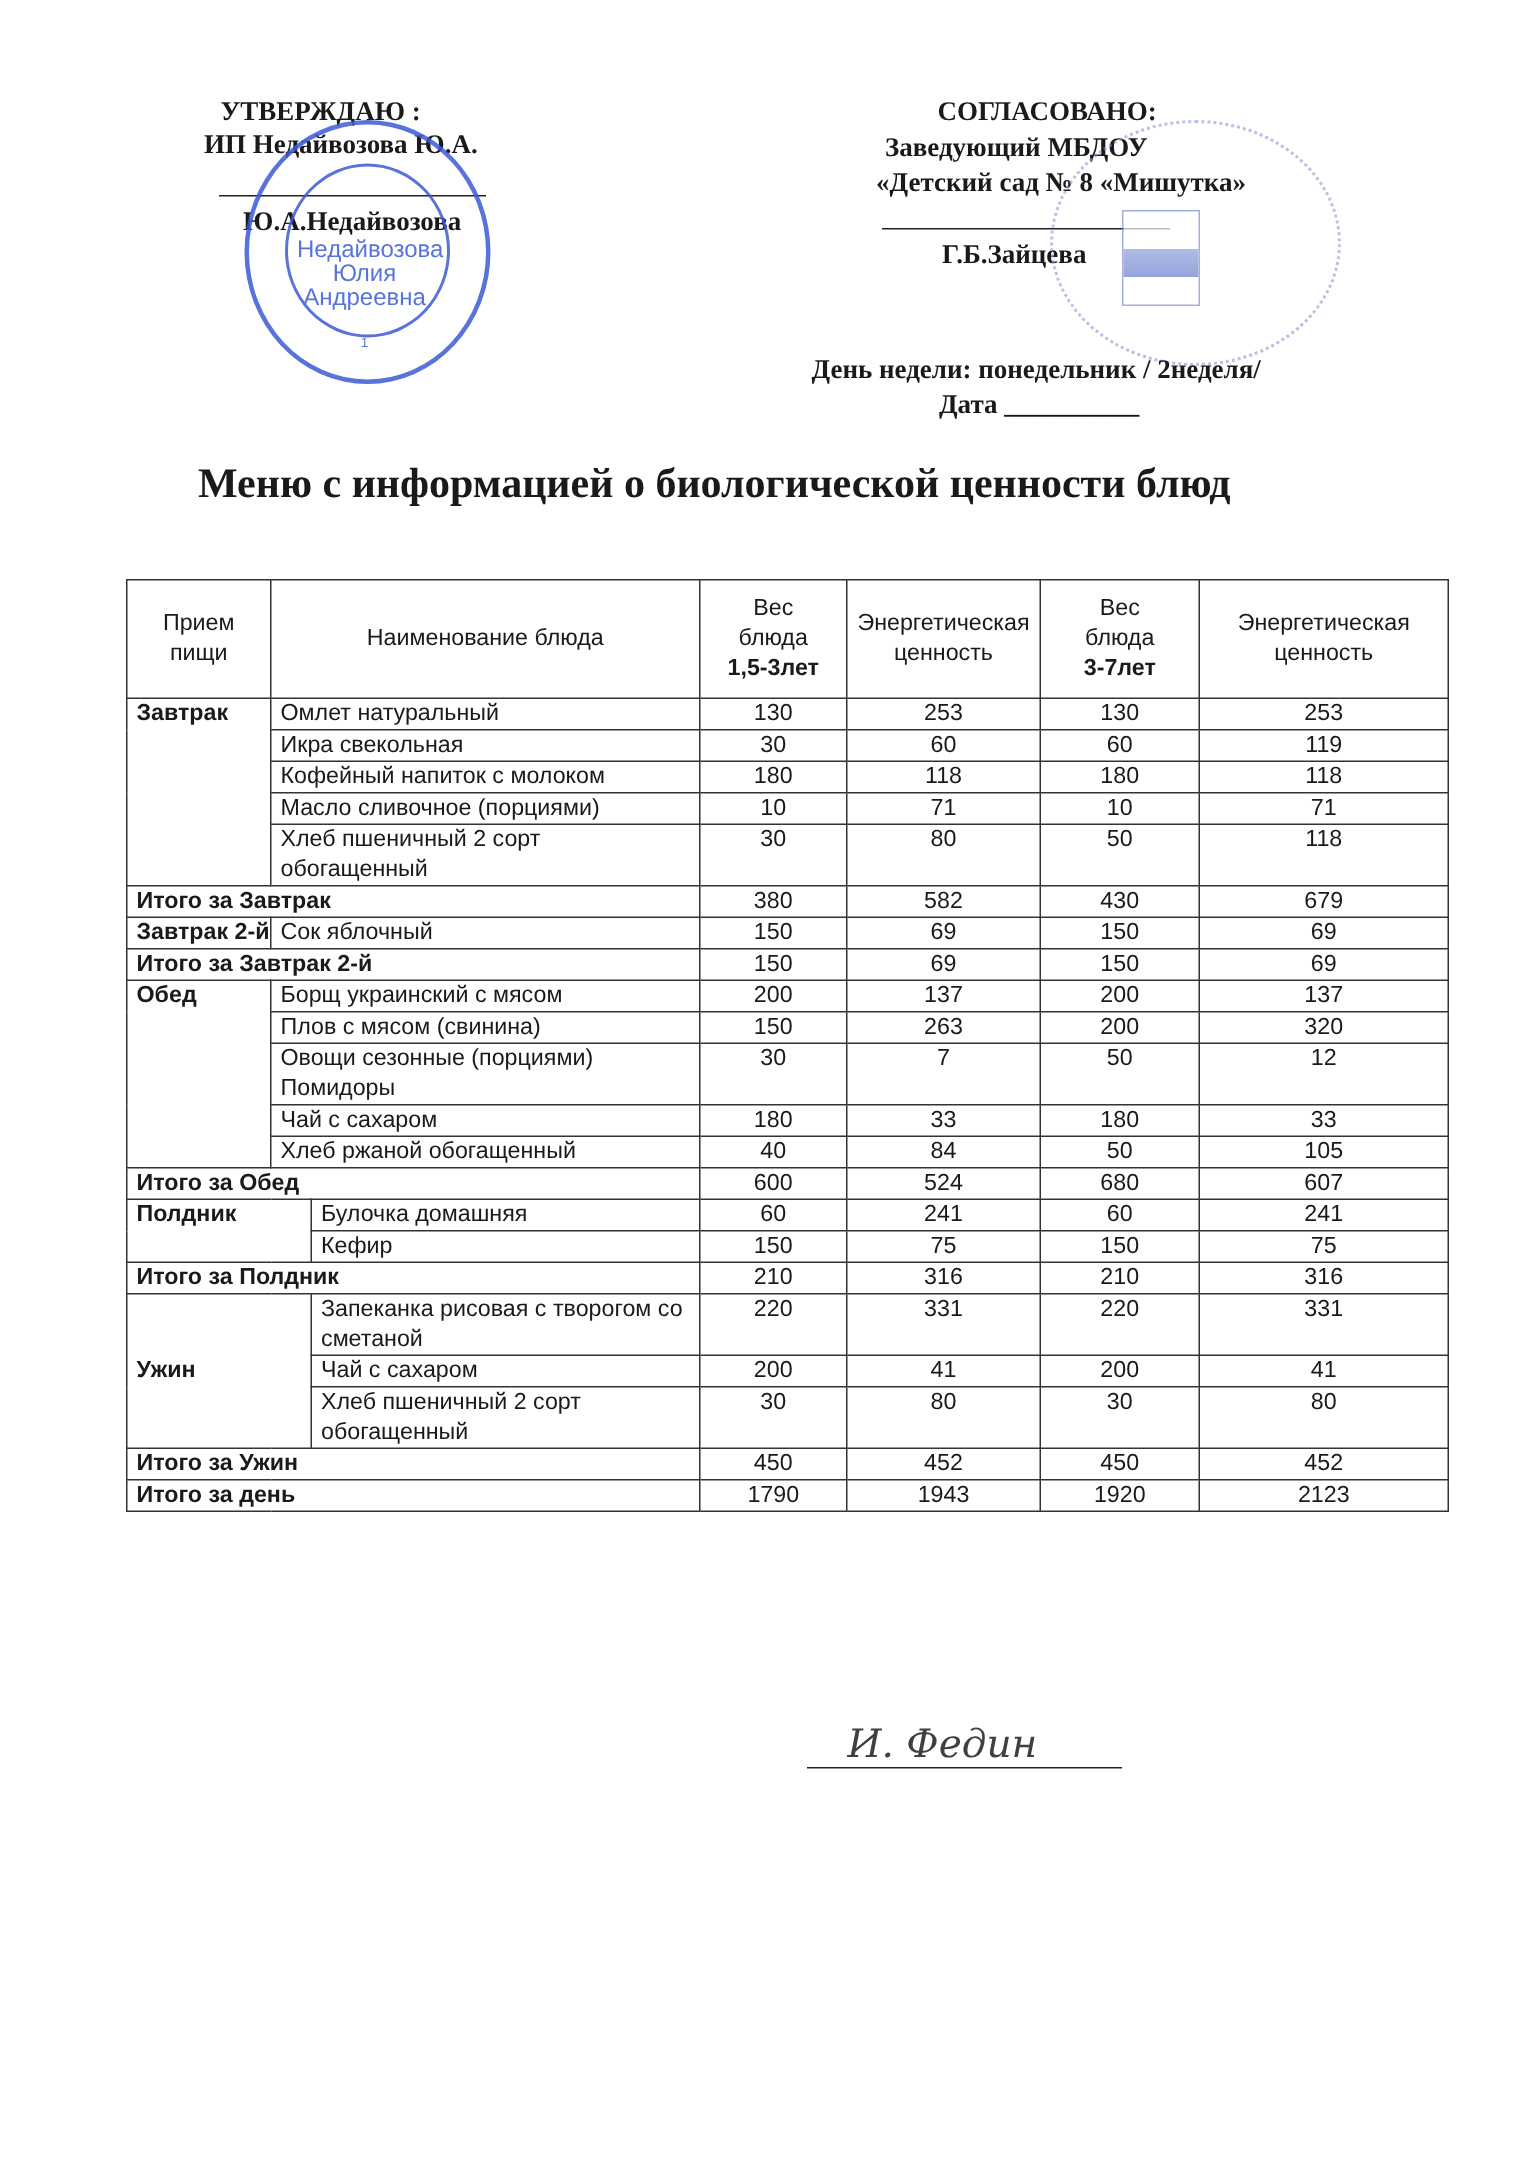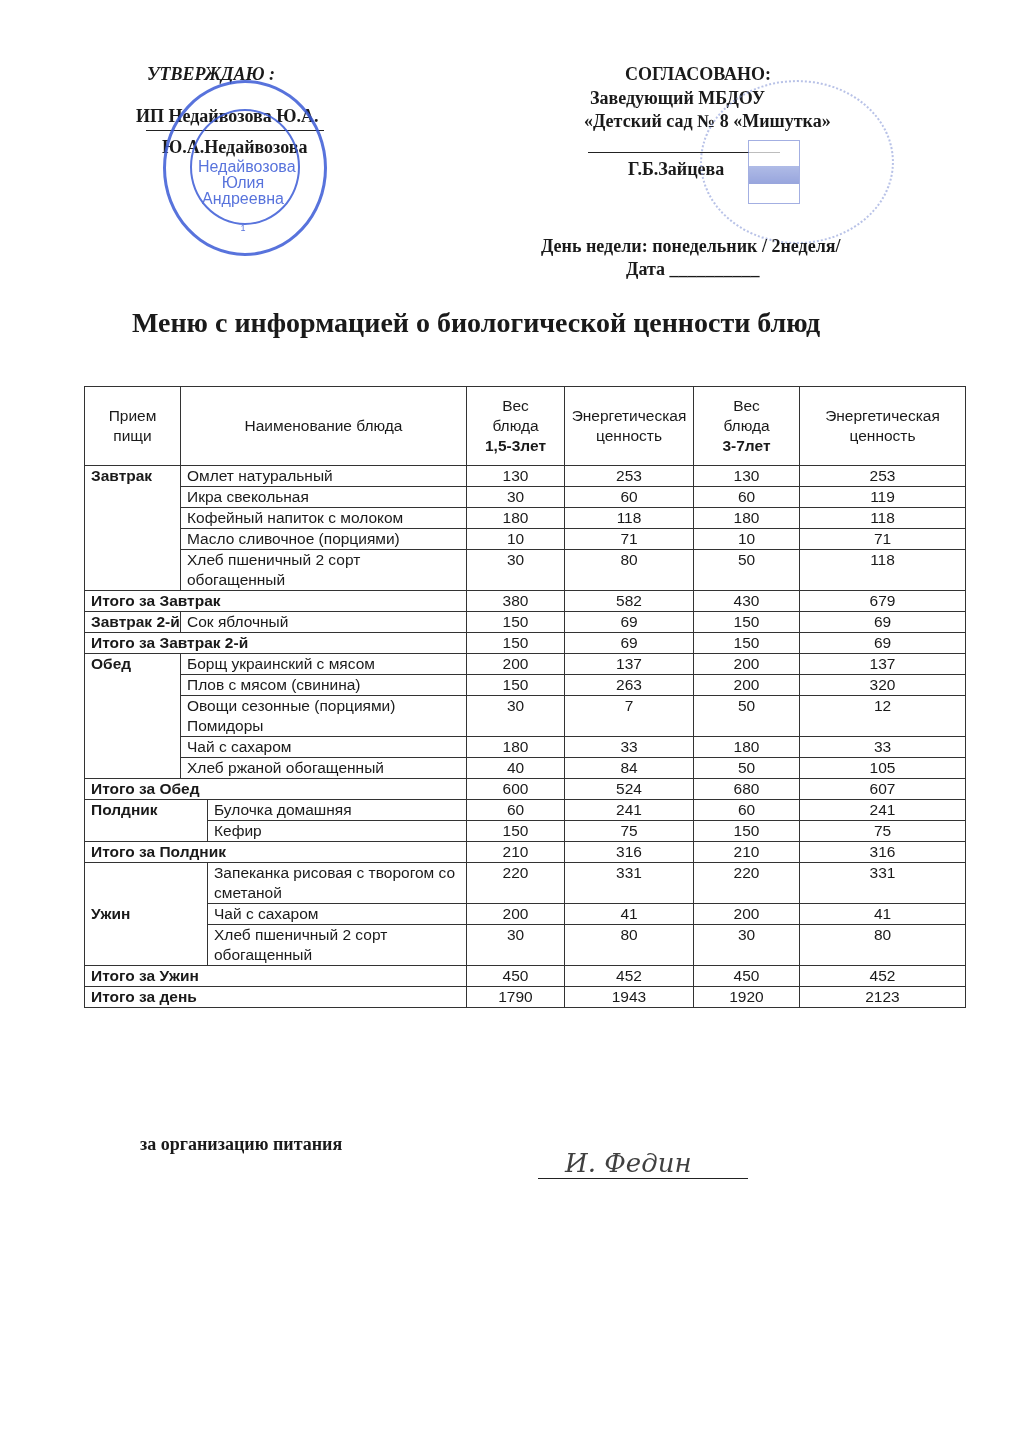--- a/index.html
+++ b/index.html
@@ -16,22 +16,22 @@
   table.menu td, table.menu th { border: 1px solid #333; padding: 0 6px; vertical-align: top; line-height: 20px; font-weight: normal; }
   table.menu th { vertical-align: middle; text-align: center; height: 78px; }
   table.menu td.num { text-align: center; }
   table.menu td.b { font-weight: bold; margin-top: 32px; }
   table.menu th .b { font-weight: bold; }
   .sig { position: absolute; font-family: "DejaVu Serif", serif; font-style: italic; color: #404040; }
 </style>
 </head>
 <body>
 
-<div class="abs serif hdr" style="left:147px; top:63px;font-style:italic;">УТВЕРЖДАЮ :</div>
-<div class="abs serif hdr" style="left:136px; top:85px;margin-top:20px;">ИП Недайвозова Ю.А.</div>
+<div class="abs serif hdr" style="left:147px; top:63px;">УТВЕРЖДАЮ :</div>
+<div class="abs serif hdr" style="left:136px; top:85px;">ИП Недайвозова Ю.А.</div>
 <div class="line" style="left:146px; top:130px; width:178px;"></div>
 <div class="abs serif hdr" style="left:162px; top:136px;">Ю.А.Недайвозова</div>
 
 <div class="stamp" style="left:163px; top:80px; width:158px; height:170px;">
   <div class="inner" style="left:24px; top:26px; width:106px; height:112px;"></div>
   <div class="stamp-text" style="left:32px; top:76px; width:90px; font-size:16px; line-height:16px;">
     <div>Недайвозова</div>
     <div>Юлия</div>
     <div>Андреевна</div>
   </div>
@@ -247,16 +247,15 @@
       <td colspan="3" class="b">Итого за день</td>
       <td class="num">1790</td>
       <td class="num">1943</td>
       <td class="num">1920</td>
       <td class="num">2123</td>
     </tr>
   </tbody>
 </table>
 
 <div class="abs serif" style="left:140px; top:1133px; font-size:18px; line-height:23px; white-space:nowrap;">
-  <div>за организацию питания</div>
 </div>
 <div class="line" style="left:538px; top:1178px; width:210px;"></div>
 <div class="sig" style="left:565px; top:1148px; font-size:26px;">И. Федин</div>
 
 </body></html>

